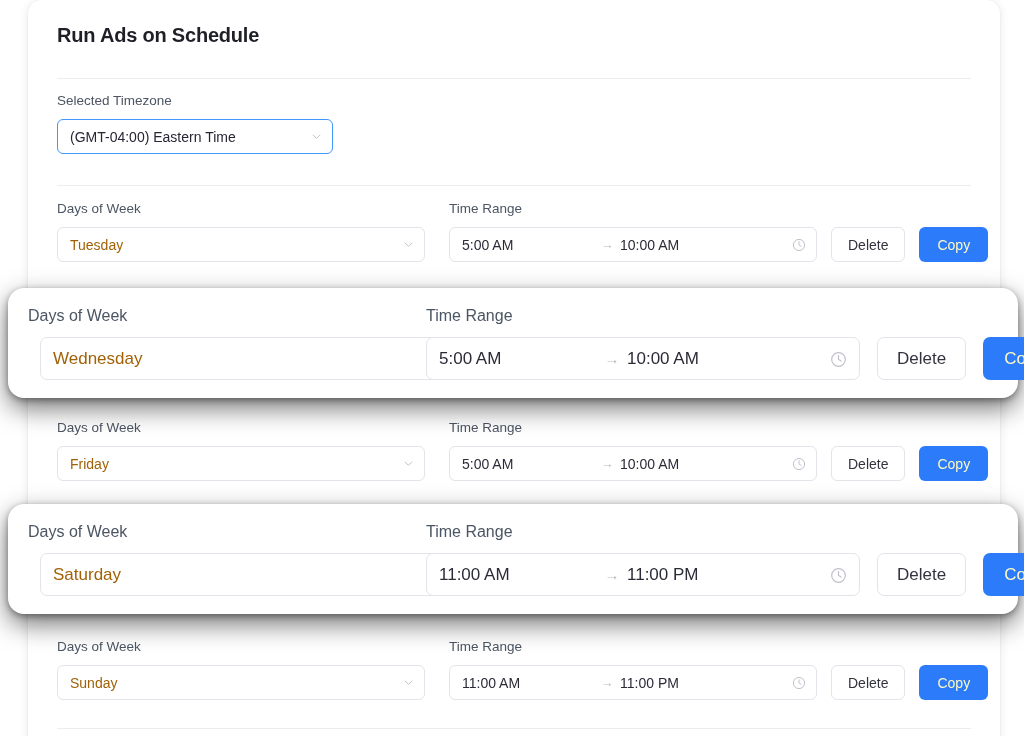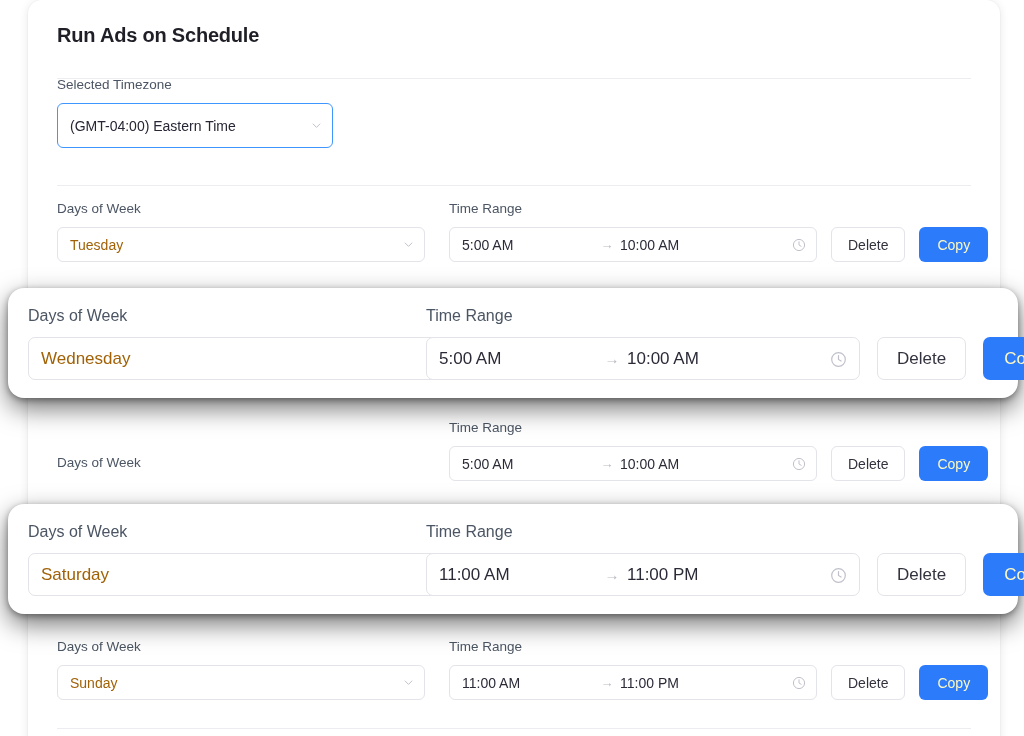--- a/index.html
+++ b/index.html
@@ -46,31 +46,31 @@
     left: 29px;
     width: 914px;
     height: 1px;
     background: #ececf1;
   }
   .divider.d1 { top: 78px; }
   .divider.d2 { top: 185px; }
   .divider.d3 { top: 728px; }
 
   
-  .tz-block { position: absolute; left: 29px; top: 76px; }
+  .tz-block { position: absolute; left: 29px; top: 92px; }
   .field-label {
     font-size: 13.5px;
     color: #4b5563;
     line-height: 18px;
     margin-bottom: 9px;
   }
   .tz-select {
     position: relative;
     width: 276px;
-    height: 45px;
+    height: 35px;
     border: 1px solid #4096ff;
     border-radius: 6px;
     background: #fff;
     display: flex;
     align-items: center;
     padding: 0 28px 0 12px;
     font-size: 14px;
     color: #262634;
   }
   .caret {
@@ -168,21 +168,21 @@
   .zoomcard {
     position: absolute;
     background: #ffffff;
     border-radius: 16px;
     box-shadow: 0 10px 26px rgba(0,0,0,0.55), 0 2px 6px rgba(0,0,0,0.35);
     z-index: 10;
   }
   .zoomcard .field-label { font-size: 16px; margin-bottom: 11px; line-height: 20px; }
   .zoomcard .sel,
   .zoomcard .timebox { height: 43px; font-size: 17px; border-radius: 7px; }
-  .zoomcard .sel.day { width: 434px; }
+  .zoomcard .sel.day { width: 434px; margin-left: 12px; }
   .zoomcard .timebox { width: 434px; }
   .zoomcard .t-start { width: 158px; }
   .zoomcard .t-arrow { width: 30px; font-size: 15px; }
   .zoomcard .clock { width: 17px; height: 17px; margin-top: -8px; right: 12px; }
   .zoomcard .btn { height: 43px; font-size: 17px; border-radius: 7px; }
   .zoomcard .btn-delete { padding: 0 19px; margin-left: 17px; }
   .zoomcard .btn-copy { padding: 0 20px; margin-left: 17px; }
   .zoomcard .caret { width: 11px; height: 11px; margin-top: -6px; right: 13px; }
 </style>
 </head>
@@ -275,20 +275,28 @@
               </div>
             </div>
             <button class="btn btn-delete">Delete</button>
             <button class="btn btn-copy">Copy</button>
           </div>
         </div>
       </div>
       <div class="row" style="left: 57px; top: 419px;">
         <div class="col-day">
           <div class="field-label">Days of Week</div>
+          <div class="sel day">
+            <span>Friday</span>
+            <span class="caret">
+              <svg viewBox="0 0 12 12">
+                <path d="M1.5 4 L6 8.5 L10.5 4" fill="none" stroke="currentColor" stroke-width="1.3" stroke-linecap="round" stroke-linejoin="round"></path>
+              </svg>
+            </span>
+          </div>
         </div>
         <div class="col-time" style="margin-left:24px">
           <div>
             <div class="field-label">Time Range</div>
             <div class="timebox">
               <span class="t-start">5:00 AM</span>
               <span class="t-arrow">→</span>
               <span class="t-end">10:00 AM</span>
               <span class="clock">
                 <svg viewBox="0 0 20 20">

